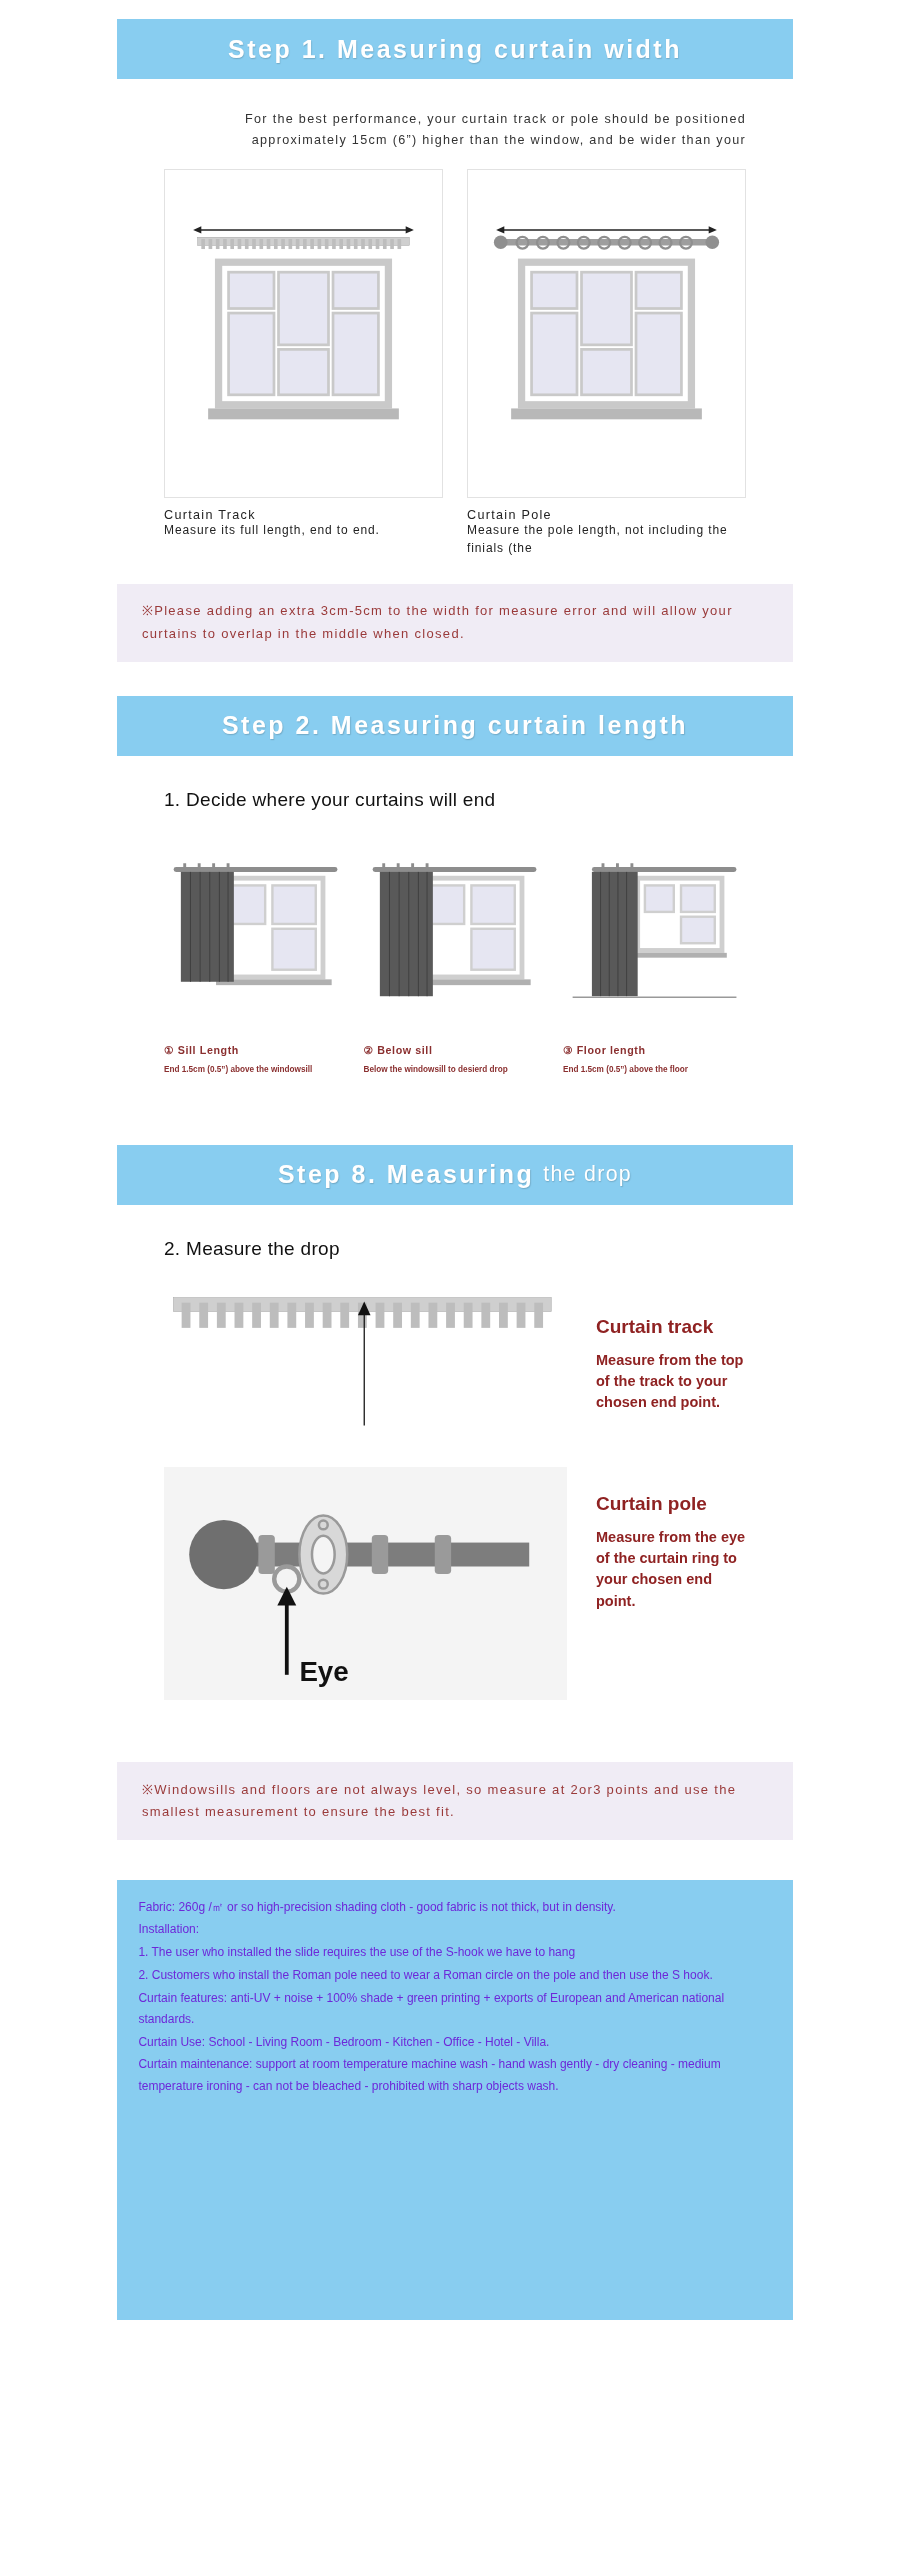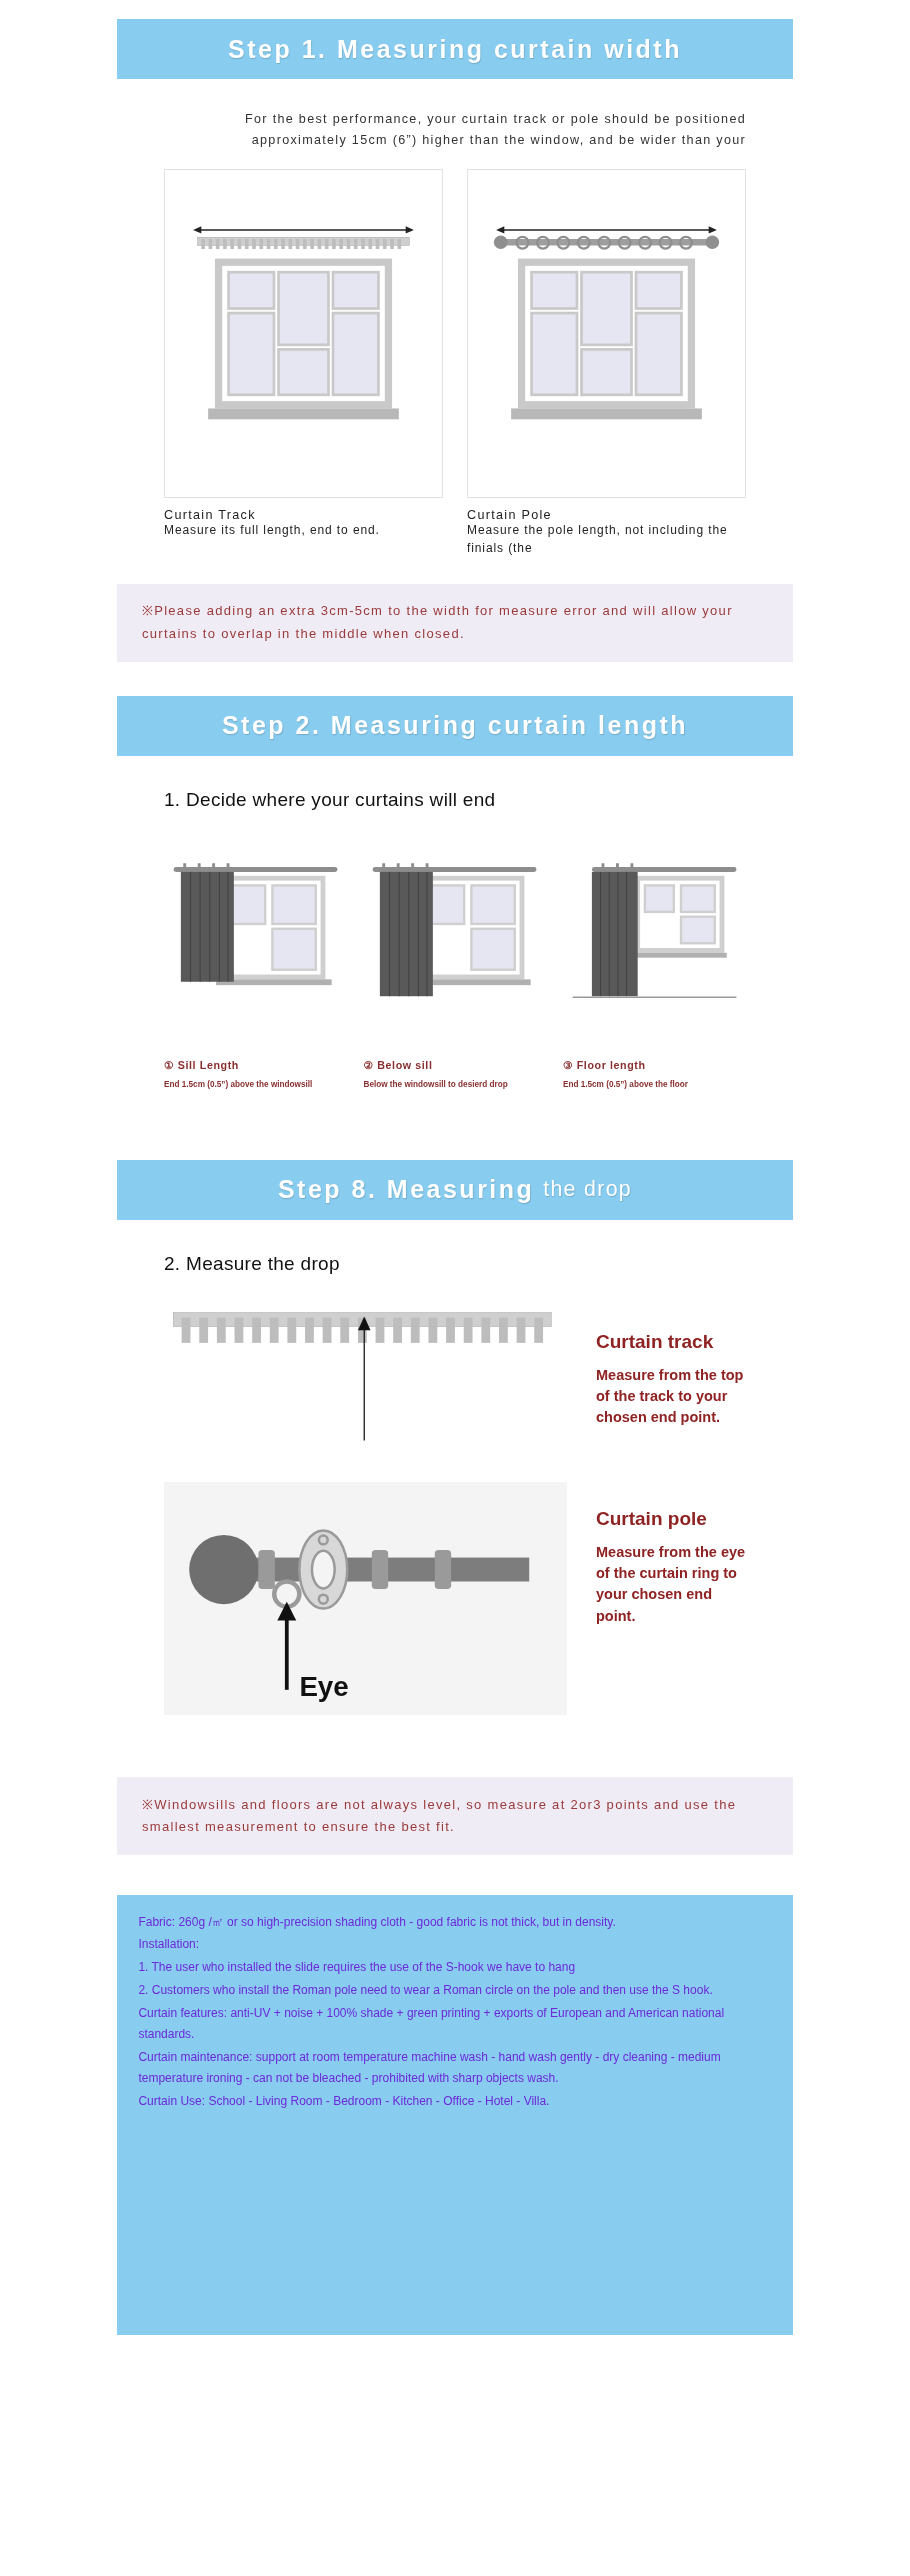--- a/index.html
+++ b/index.html
@@ -86,21 +86,21 @@
     letter-spacing:0.3px;
   }
   .three-col{
     display:flex;
     gap:16.4px;
     margin:21.4px 82px 0 82px;
   }
   .tc{flex:1;}
   .tcbox{height:208px;position:relative;overflow:hidden;}
   .tc-title{
-    margin-top:19px;
+    margin-top:4px;
     font-size:10.7px;
     font-weight:bold;
     color:#8a2f2f;
     letter-spacing:0.6px;
   }
   .tc-sub{
     margin-top:7px;
     font-size:8.2px;
     font-weight:bold;
     color:#8a2f2f;
@@ -426,18 +426,18 @@
   <div class="gap"></div>
 
   <div class="note">※Windowsills and floors are not always level, so measure at 2or3 points and use the smallest measurement to ensure the best fit.</div>
 
   <div class="footer">
     <div>Fabric: 260g /㎡ or so high-precision shading cloth - good fabric is not thick, but in density.</div>
     <div>Installation:</div>
     <div>1. The user who installed the slide requires the use of the S-hook we have to hang</div>
     <div>2. Customers who install the Roman pole need to wear a Roman circle on the pole and then use the S hook.</div>
     <div>Curtain features: anti-UV + noise + 100% shade + green printing + exports of European and American national standards.</div>
+    <div>Curtain Use: School - Living Room - Bedroom - Kitchen - Office - Hotel - Villa.</div>
     <div>Curtain maintenance: support at room temperature machine wash - hand wash gently - dry cleaning - medium temperature ironing - can not be bleached - prohibited with sharp objects wash.</div>
-    <div>Curtain Use: School - Living Room - Bedroom - Kitchen - Office - Hotel - Villa.</div>
   </div>
 
 </div>
 
 
 </body></html>

